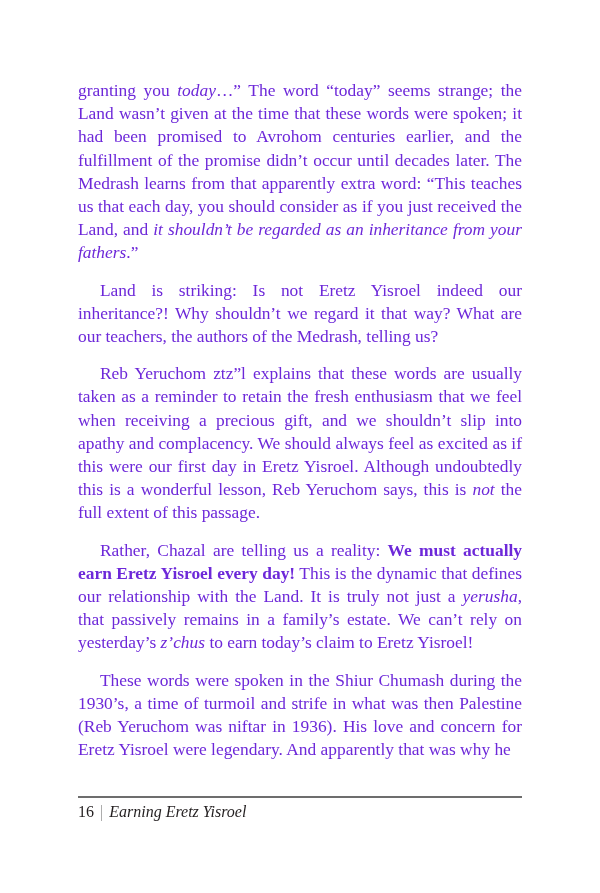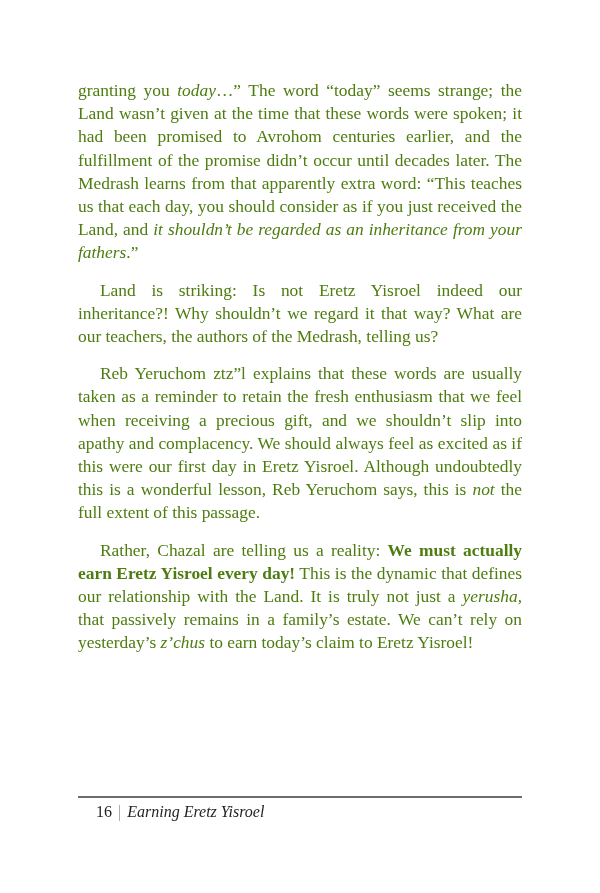--- a/index.html
+++ b/index.html
@@ -1,48 +1,49 @@
 <!DOCTYPE html>
 <html><head>
 <meta charset="utf-8">
 <style>
   html, body { margin: 0; padding: 0; background: #ffffff; }
   body { width: 600px; height: 893px; position: relative; overflow: hidden; }
   .page {
     position: absolute; left: 78px; top: 79px; width: 444px;
     font-family: "Liberation Serif", "DejaVu Serif", serif;
-    font-size: 17.4px; line-height: 23.2px; color: #4d7c0f;
+    font-size: 17.4px; line-height: 23.2px; color: #6d28d9;
     text-align: justify;
   }
   .page p { margin: 0 0 14px 0; text-indent: 22px; hyphens: none; }
   .page p.cont { text-indent: 0; }
   .page em { font-style: italic; }
   .page strong { font-weight: bold; }
   .footer-rule {
     position: absolute; left: 78px; top: 796px; width: 444px; height: 2px;
     background: #6d6d6d;
   }
   .footer {
-    position: absolute; left: 96px; top: 803px;
+    position: absolute; left: 78px; top: 803px;
     font-family: "Liberation Serif", "DejaVu Serif", serif;
     font-size: 16px; color: #231f20; white-space: nowrap;
   }
   .footer .sep { color: #9a9a9a; margin: 0 6px; }
   .footer .title { font-style: italic; }
 </style>
 </head>
 <body>
 
 <div class="page">
   <p class="cont"><span>granting you </span><em>today</em><span>…” The word “today” seems strange; the Land wasn’t given at the time that these words were spoken; it had been promised to Avrohom centuries earlier, and the fulfillment of the promise didn’t occur until decades later. The Medrash learns from that apparently extra word: “This teaches us that each day, you should consider as if you just received the Land, and </span><em>it shouldn’t be regarded as an inheritance from your fathers</em><span>.”</span></p>
 
   <p><span>Land is striking: Is not Eretz Yisroel indeed our inheritance?! Why shouldn’t we regard it that way? What are our teachers, the authors of the Medrash, telling us?</span></p>
 
   <p><span>Reb Yeruchom ztz”l explains that these words are usually taken as a reminder to retain the fresh enthusiasm that we feel when receiving a precious gift, and we shouldn’t slip into apathy and complacency. We should always feel as excited as if this were our first day in Eretz Yisroel. Although undoubtedly this is a wonderful lesson, Reb Yeruchom says, this is </span><em>not</em><span> the full extent of this passage.</span></p>
 
   <p><span>Rather, Chazal are telling us a reality: </span><strong>We must actually earn Eretz Yisroel every day!</strong><span> This is the dynamic that defines our relationship with the Land. It is truly not just a </span><em>yerusha</em><span>, that passively remains in a family’s estate. We can’t rely on yesterday’s </span><em>z’chus</em><span> to earn today’s claim to Eretz Yisroel!</span></p>
 
+  <p><span>These words were spoken in the Shiur Chumash during the 1930’s, a time of turmoil and strife in what was then Palestine (Reb Yeruchom was niftar in 1936). His love and concern for Eretz Yisroel were legendary. And apparently that was why he</span></p>
 </div>
 
 <div class="footer-rule"></div>
 <div class="footer">
   <span>16</span><span class="sep">|</span><span class="title">Earning Eretz Yisroel</span>
 </div>
 
 </body></html>

